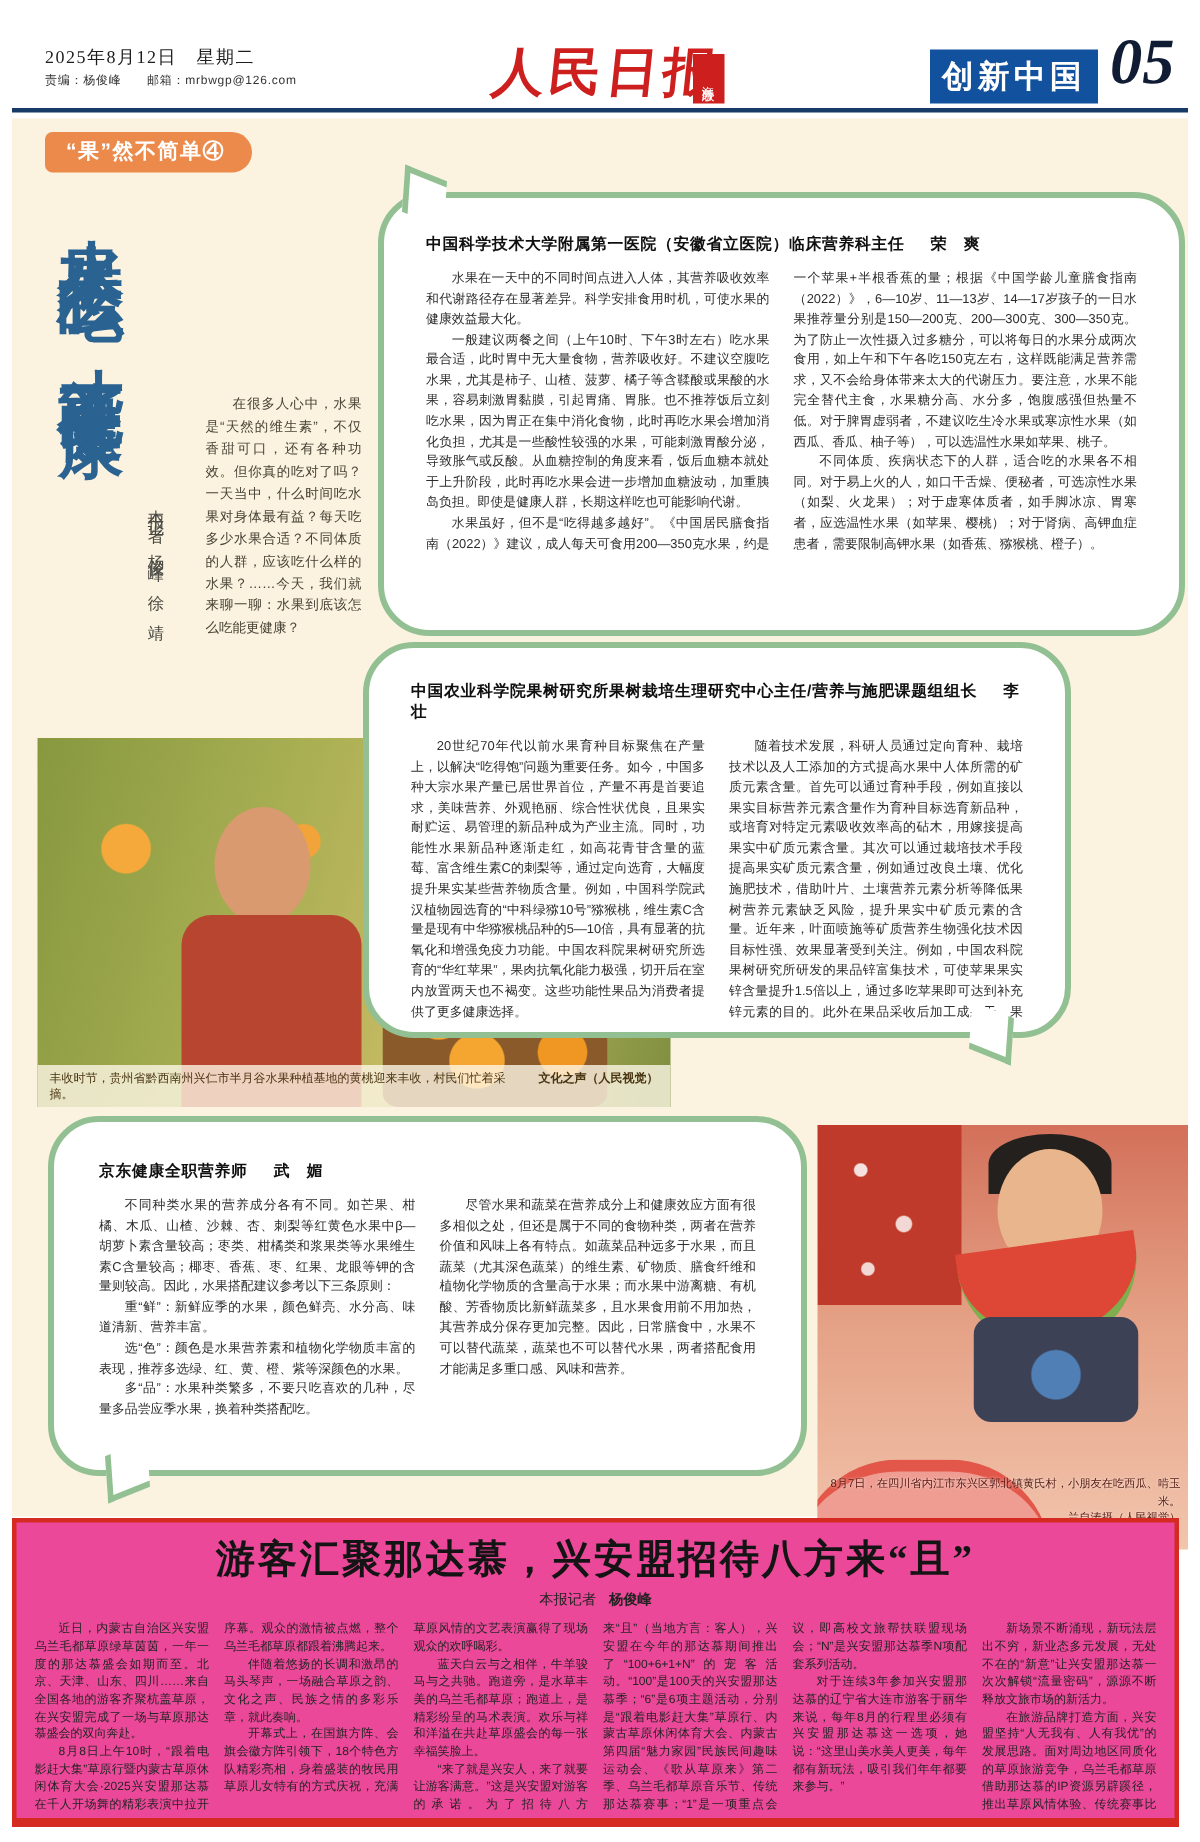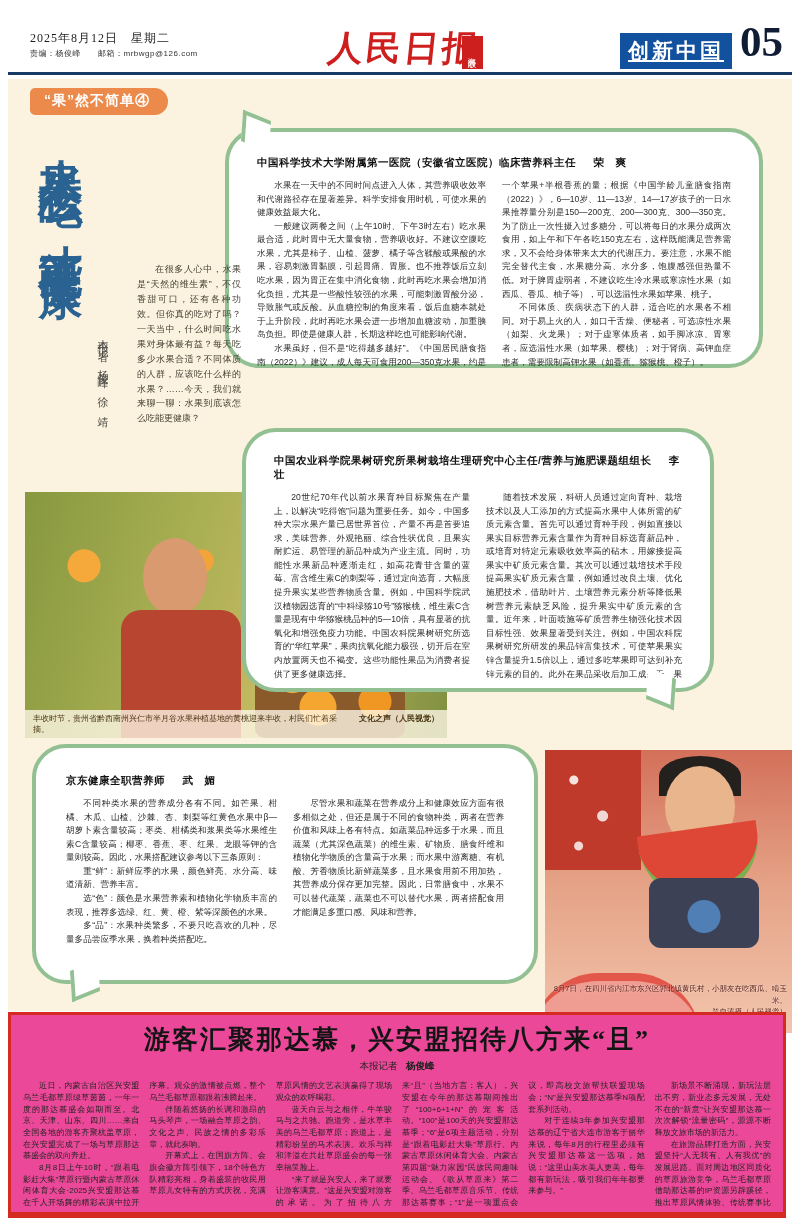--- a/index.html
+++ b/index.html
@@ -11,23 +11,23 @@
             font-size:12px;color:#1d1d1d;letter-spacing:1px;}
   .hdr-editor{position:absolute;left:30px;top:48px;font-size:8px;color:#333;letter-spacing:.5px;}
   .masthead{position:absolute;left:328px;top:31px;font-family:"Liberation Serif",serif;
             font-weight:bold;font-size:35px;color:#ce1f1f;transform:skewX(-6deg);
             letter-spacing:3px;line-height:1;}
   .edition-box{position:absolute;left:462px;top:36px;width:21px;height:33px;background:#ce1f1f;
                color:#fff;font-size:8.5px;line-height:10px;display:flex;align-items:center;
                justify-content:center;writing-mode:vertical-rl;letter-spacing:1px;}
   .section-box{position:absolute;left:620px;top:33px;width:112px;height:36px;background:#12519e;
                color:#fff;font-weight:bold;font-size:21px;letter-spacing:3px;
-               display:flex;align-items:center;justify-content:center;text-decoration:underline;}
+               display:flex;align-items:center;justify-content:center;}
   .page-num{position:absolute;left:740px;top:20px;font-family:"Liberation Serif",serif;
-            font-weight:bold;font-size:43px;color:#101c33;line-height:1;}
+            font-style:italic;font-weight:bold;font-size:43px;color:#101c33;line-height:1;}
   .hdr-rule{position:absolute;left:8px;top:72px;width:784px;height:3px;background:#173a66;}
 
   
   .cream{position:absolute;left:8px;top:79px;width:784px;height:932px;background:#fbf2df;}
 
   
   .badge{position:absolute;left:30px;top:88px;background:#eb8a4b;color:#fff;font-weight:bold;
          font-size:14px;padding:4px 18px 5px 14px;border-radius:6px 16px 16px 6px;letter-spacing:1px;}
   .v-title{position:absolute;left:32px;top:124px;height:640px;writing-mode:vertical-rl;
            font-family:"Liberation Serif",serif;font-weight:bold;font-size:44px;color:#2a6391;
@@ -45,21 +45,21 @@
            transform:rotate(22deg) skew(18deg);}
   .tail-br{bottom:-16px;right:34px;border-right:4px solid #92c092;border-bottom:4px solid #92c092;
            transform:rotate(22deg) skew(18deg);}
   .tail-bl{bottom:-16px;left:34px;border-left:4px solid #92c092;border-bottom:4px solid #92c092;
            transform:rotate(-22deg) skew(-18deg);}
   .bub-head{font-size:10.5px;font-weight:bold;color:#101010;letter-spacing:.5px;}
   .bub-head .nm{margin-left:14px;}
   .cols{column-gap:16px;font-size:8.6px;line-height:1.58;text-align:justify;color:#2c2c2c;
         overflow:hidden;}
   .cols p{margin:0;text-indent:2em;}
-  #bubble1{left:225px;top:128px;width:538px;height:240px;padding:24px 28px 0 28px;}
+  #bubble1{left:252px;top:128px;width:538px;height:296px;padding:24px 28px 0 28px;}
   #bubble1 .cols{column-count:2;height:226px;margin-top:9px;}
   #bubble2{left:242px;top:428px;width:472px;height:264px;padding:22px 28px 0 28px;}
   #bubble2 .cols{column-count:2;height:196px;margin-top:9px;}
   #bubble3{left:32px;top:744px;width:506px;height:240px;padding:26px 30px 0 30px;}
   #bubble3 .cols{column-count:2;height:172px;margin-top:9px;}
 
   
   .photo1{position:absolute;left:25px;top:492px;width:422px;height:246px;z-index:3;overflow:hidden;
     background:
       radial-gradient(circle at 14% 30%,#f6a93b 0 16px,rgba(0,0,0,0) 17px),

